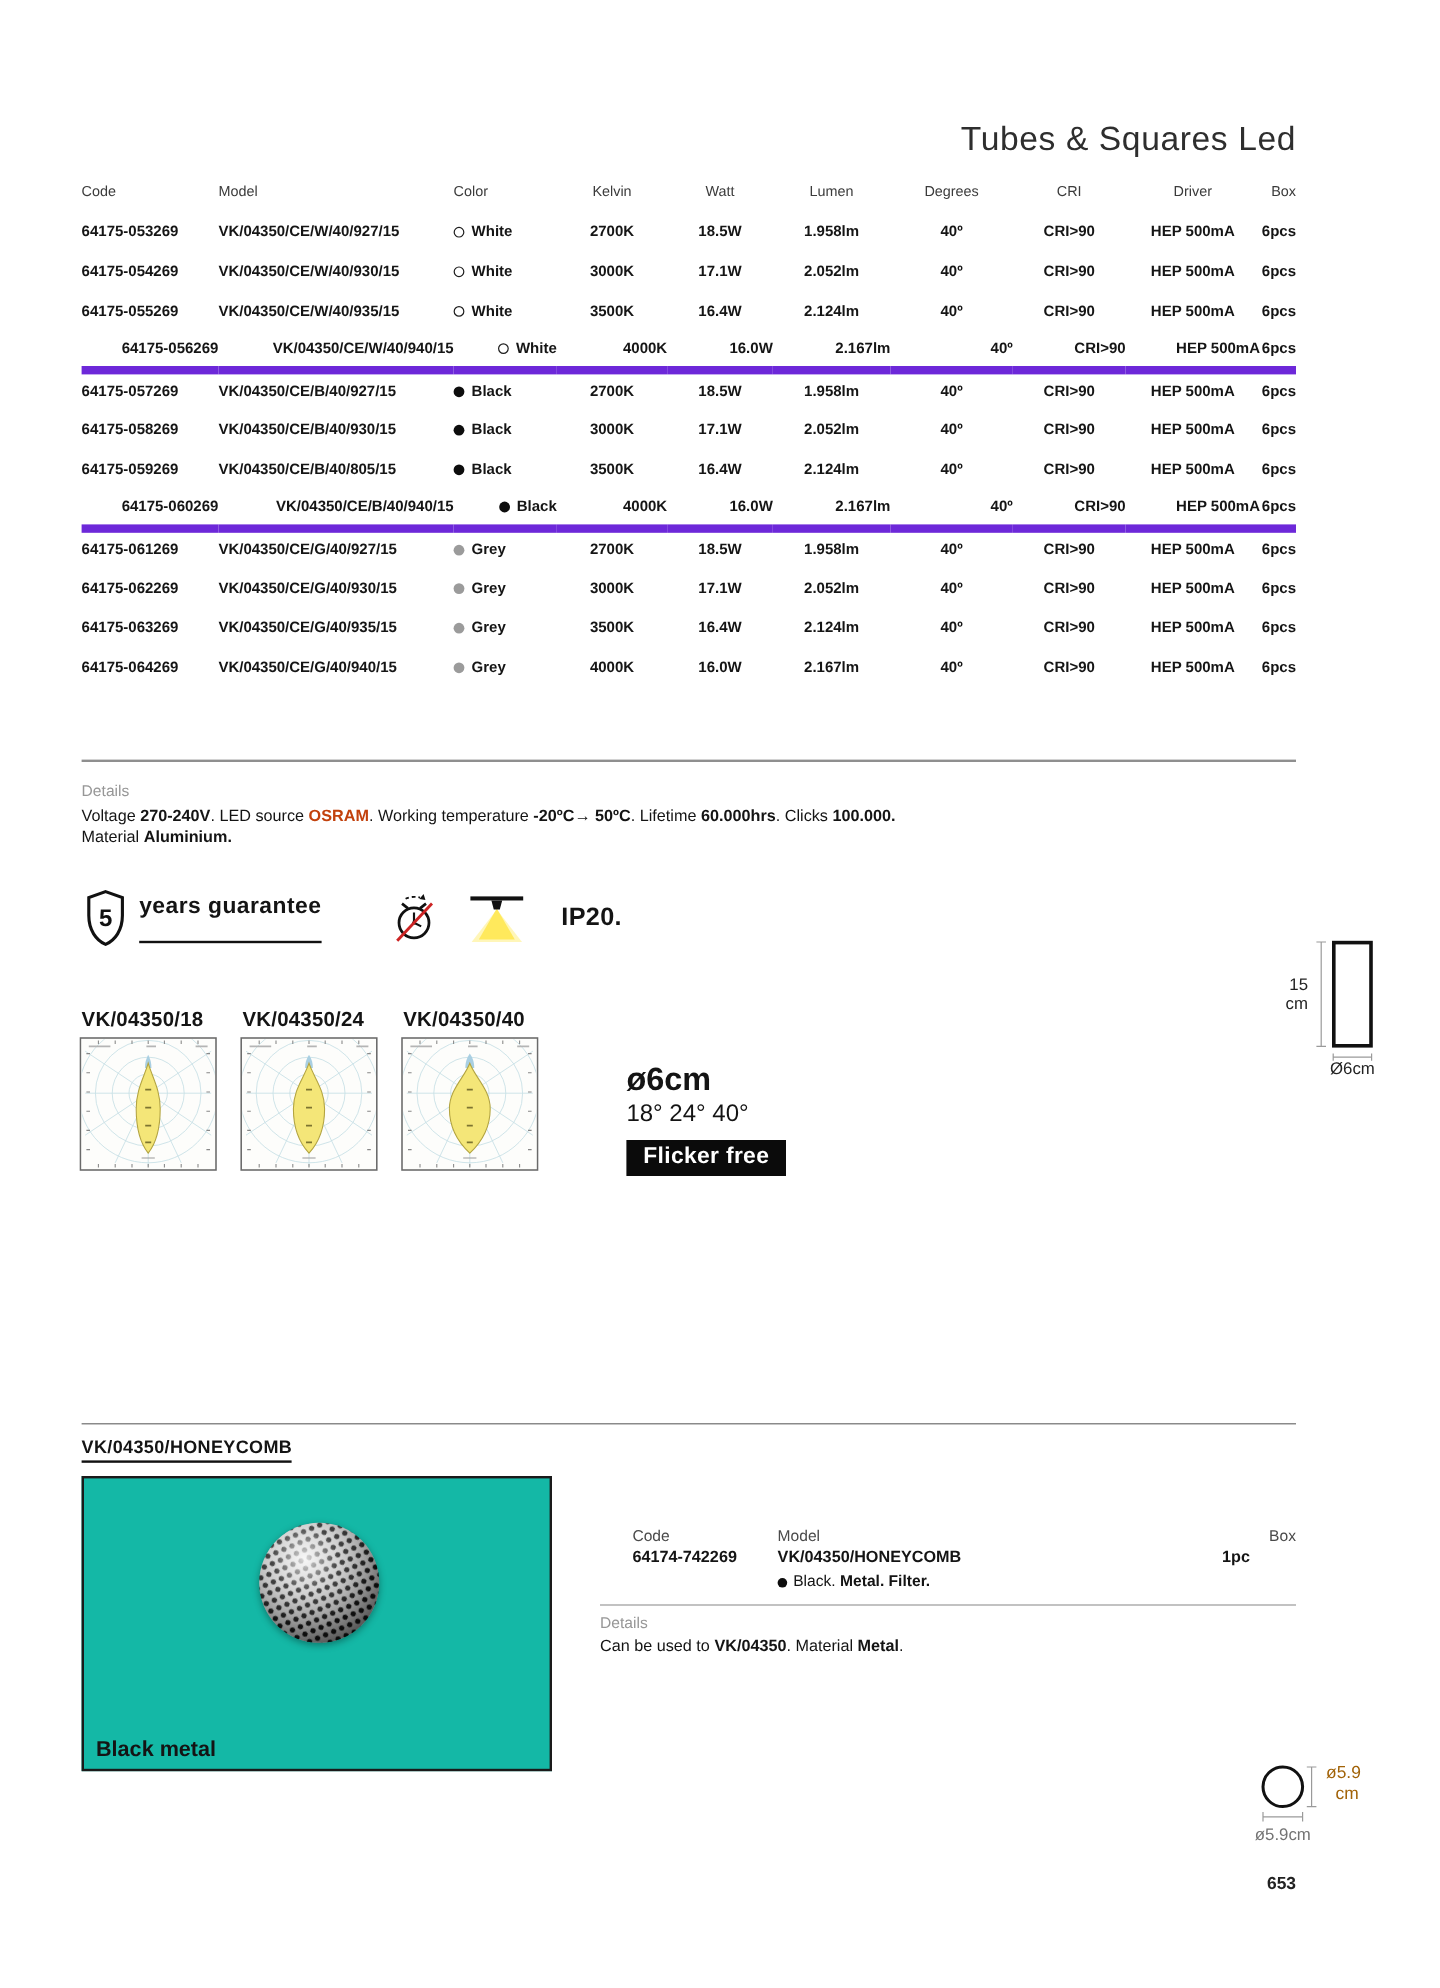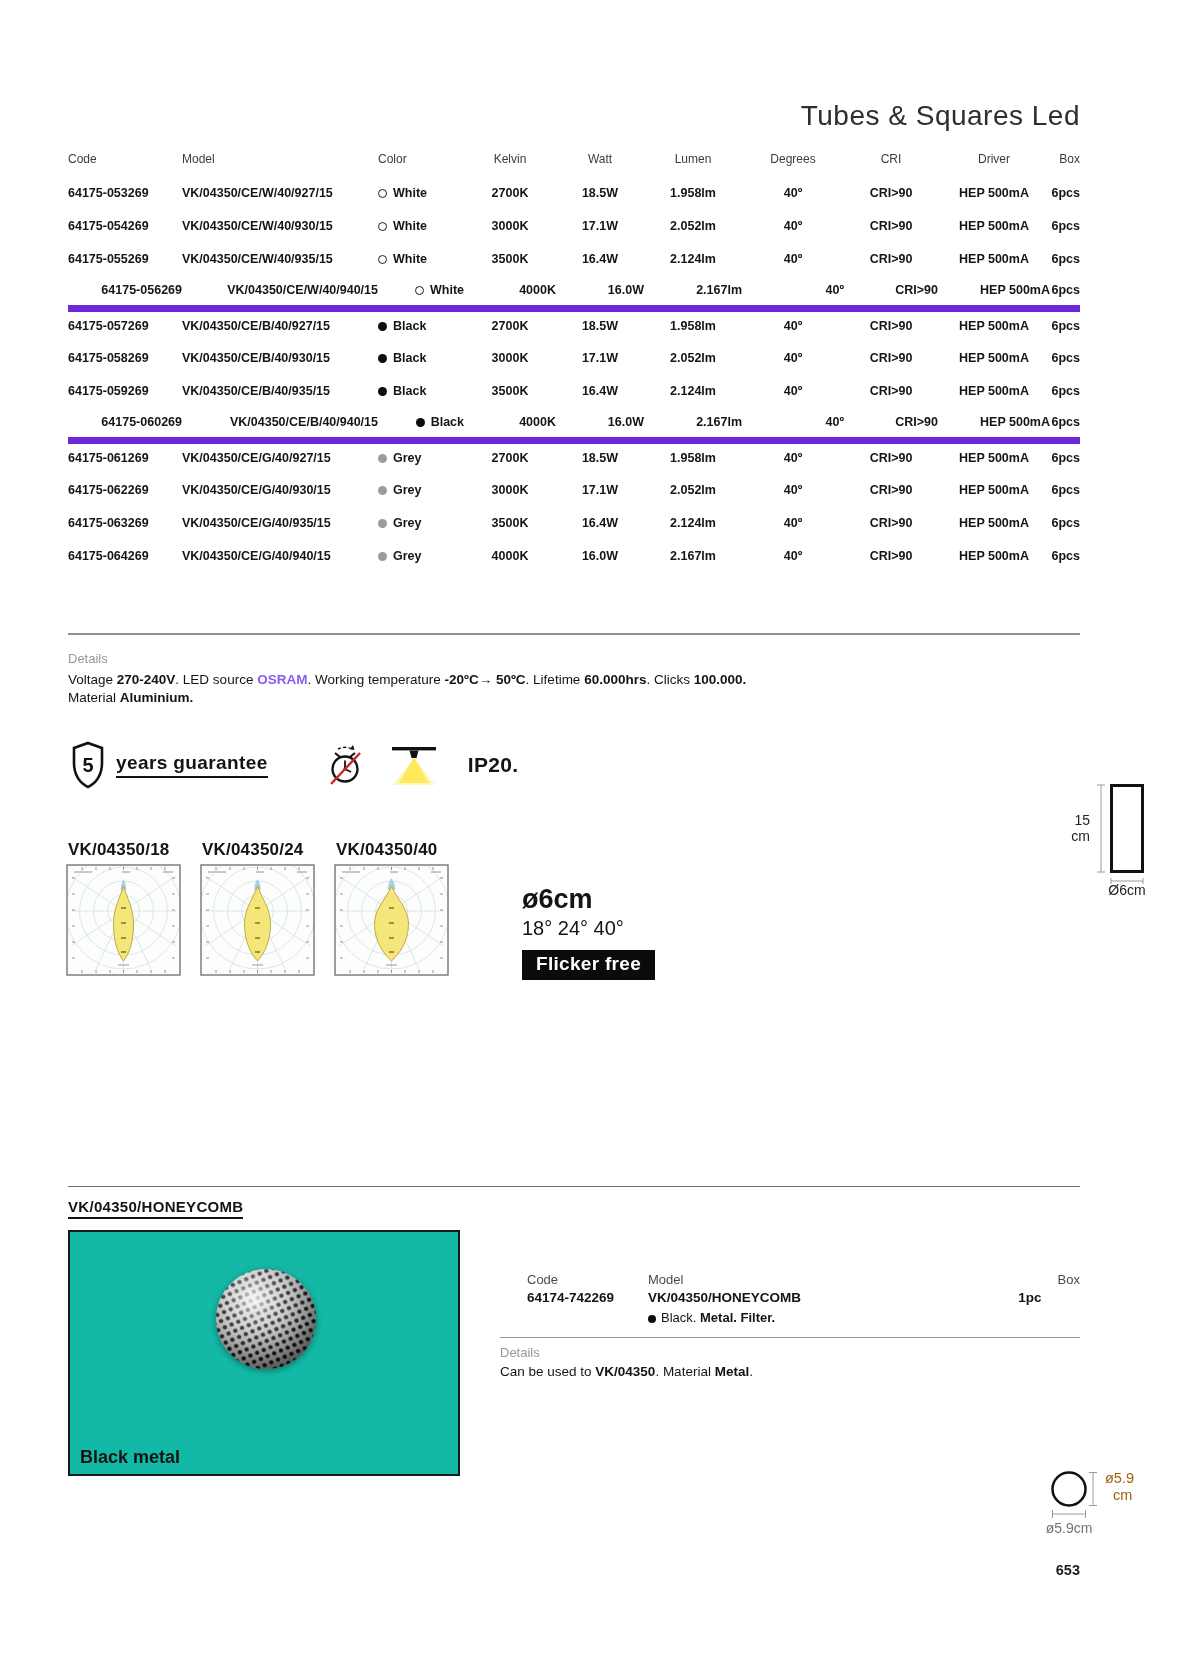--- a/index.html
+++ b/index.html
@@ -29,26 +29,26 @@
   
   .rule { position:absolute; border:none; }
   .rule-1 { left:68px; top:633px; width:1012px; border-top:2px solid #8f8f8f; }
   .rule-2 { left:68px; top:1186px; width:1012px; border-top:1px solid #6e6e6e; }
   .rule-3 { left:500px; top:1337px; width:580px; border-top:1px solid #9a9a9a; }
 
   
   .details { position:absolute; left:68px; top:650px; font-size:13.5px; line-height:18px; }
   .details-heading { font-size:13px; color:#979797; margin-bottom:3px; font-weight:400; }
   .b { font-weight:700; }
-  .orange { color:#8b5cf6; font-weight:700; }
+  .orange { color:#c2410c; font-weight:700; }
 
   
   .guarantee { position:absolute; left:68px; top:736px; height:58px; display:flex; align-items:center; }
   .g-label { margin-left:8px; font-size:19px; font-weight:700; letter-spacing:.4px;
-             border-bottom:2.5px solid #111; padding-bottom:2px; }
+             border-bottom:2.5px solid #111; padding-bottom:17px; }
   .icon-clock { margin-left:56px; }
   .icon-lamp  { margin-left:24px; }
   .ip { margin-left:30px; font-size:21px; font-weight:700; letter-spacing:.3px; }
 
   
   .diagrams { position:absolute; left:66px; top:840px; display:flex; }
   .diagrams figure { width:115px; margin-right:19px; }
   .diag-label { font-size:17px; font-weight:700; letter-spacing:.2px; margin:0 2px 4px; }
 
   
@@ -180,21 +180,21 @@
           <td class="c-kelvin">3000K</td>
           <td class="c-watt">17.1W</td>
           <td class="c-lumen">2.052lm</td>
           <td class="c-degrees">40º</td>
           <td class="c-cri">CRI&gt;90</td>
           <td class="c-driver">HEP 500mA</td>
           <td class="c-box">6pcs</td>
         </tr>
         <tr>
           <td class="c-code">64175-059269</td>
-          <td class="c-model">VK/04350/CE/B/40/935/15</td>
+          <td class="c-model">VK/04350/CE/B/40/805/15</td>
           <td class="c-color"><span class="dot dot-black"></span>Black</td>
           <td class="c-kelvin">3500K</td>
           <td class="c-watt">16.4W</td>
           <td class="c-lumen">2.124lm</td>
           <td class="c-degrees">40º</td>
           <td class="c-cri">CRI&gt;90</td>
           <td class="c-driver">HEP 500mA</td>
           <td class="c-box">6pcs</td>
         </tr>
         <tr class="sep">

